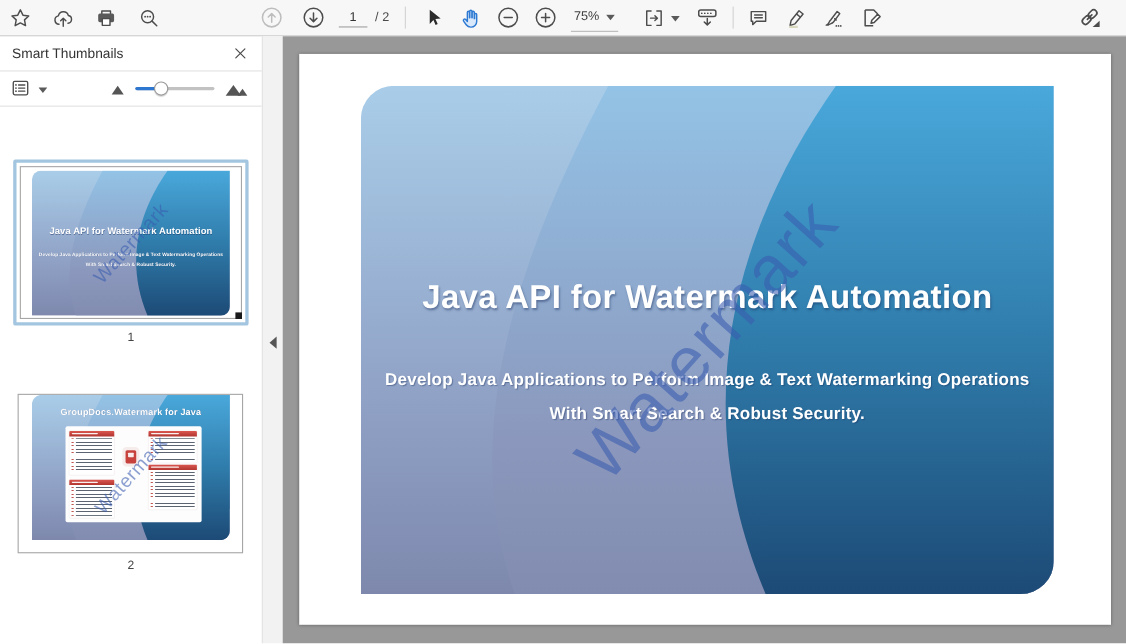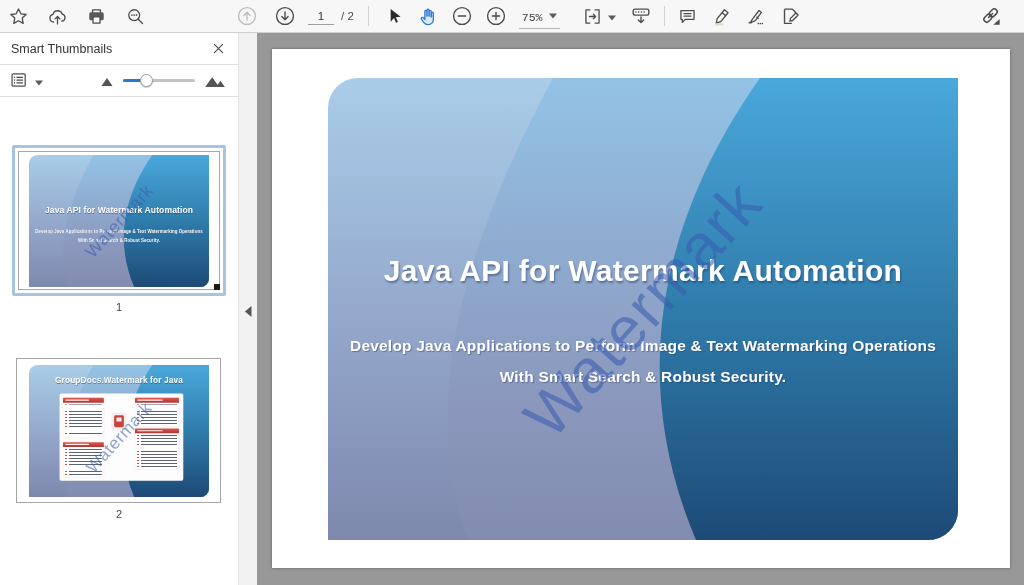--- a/index.html
+++ b/index.html
@@ -14,22 +14,22 @@
   .tg-nav  { left:236px; gap:0; }
   .tg-right{ right:22px; }
   .tbtn { display:flex; align-items:center; justify-content:center;
           width:22px; height:22px; flex:0 0 auto; }
   .gap12 { margin-left:12px; } .gap16 { margin-left:16px; }
   .tdivider { width:1px; height:20px; background:#d2d2d2; margin:0 14px; flex:0 0 auto; }
   .page-input { width:26px; height:18px; border:none; border-bottom:1px solid #9f9f9f;
                 background:transparent; text-align:center; font-size:11.5px; color:#333;
                 margin-left:12px; font-family:"Liberation Sans",sans-serif; }
   .page-total { font-size:11.5px; color:#4a4a4a; margin-left:7px; }
-  .zoom-dd { display:flex; align-items:flex-end; gap:6px; border-bottom:1px solid #b9b9b9;
-             padding:2px 3px 4px 3px; margin-left:12px;font-family:Liberation Mono, monospace; }
+  .zoom-dd { display:flex; align-items:center; gap:6px; border-bottom:1px solid #b9b9b9;
+             padding:2px 3px 4px 3px; margin-left:12px; }
   .zoom-label { font-size:11.5px; color:#3f3f3f; }
   .caret { width:8px; height:6px; flex:0 0 auto; }
   .dd-caret { margin-left:4px; }
 
   
   .app-body { display:flex; height:552px; }
 
   
   .sidebar { width:238px; background:#fff; flex:0 0 auto; display:flex; flex-direction:column; }
   .sb-header { height:32px; display:flex; align-items:center; justify-content:space-between;
@@ -46,21 +46,21 @@
   .slider .handle{ position:absolute; top:0; left:17px; width:13px; height:13px; background:#fff;
                    border:1px solid #9a9a9a; border-radius:50%; box-shadow:0 1px 1px rgba(0,0,0,.2); }
   .thumbs { position:relative; flex:1; }
 
   .thumb-sel { position:absolute; left:12px; top:48px; width:214px; height:151px;
                border:3px solid #a3c5e0; border-radius:2px; background:#fff; padding:3px; }
   .tpage { position:relative; width:100%; height:100%; border:1px solid #a6a6a6; background:#fff;
            display:flex; align-items:center; justify-content:center; }
   .tpage2 { position:absolute; left:16px; top:261px; width:205px; height:145px;
             border:1px solid #a6a6a6; background:#fff;
-            display:flex; align-items:center; justify-content:center; }
+            display:flex; justify-content:center; }
   .sel-handle { position:absolute; right:-1px; bottom:-1px; width:6px; height:6px; background:#1a1a1a; }
   .plabel { position:absolute; left:0; width:238px; text-align:center; font-size:11px; color:#444; }
   .plabel1 { top:204px; } .plabel2 { top:411px; }
 
   
   .strip { width:19px; background:#f2f2f2; border-left:1px solid #e3e3e3; position:relative; flex:0 0 auto; }
   .strip .arr { position:absolute; left:5px; top:272px; }
   .main { flex:1; background:#989898; position:relative; }
   .doc-page { position:absolute; left:15px; top:16px; width:738px; height:519px; background:#fff;
               box-shadow:0 0 3px rgba(0,0,0,.35); }

